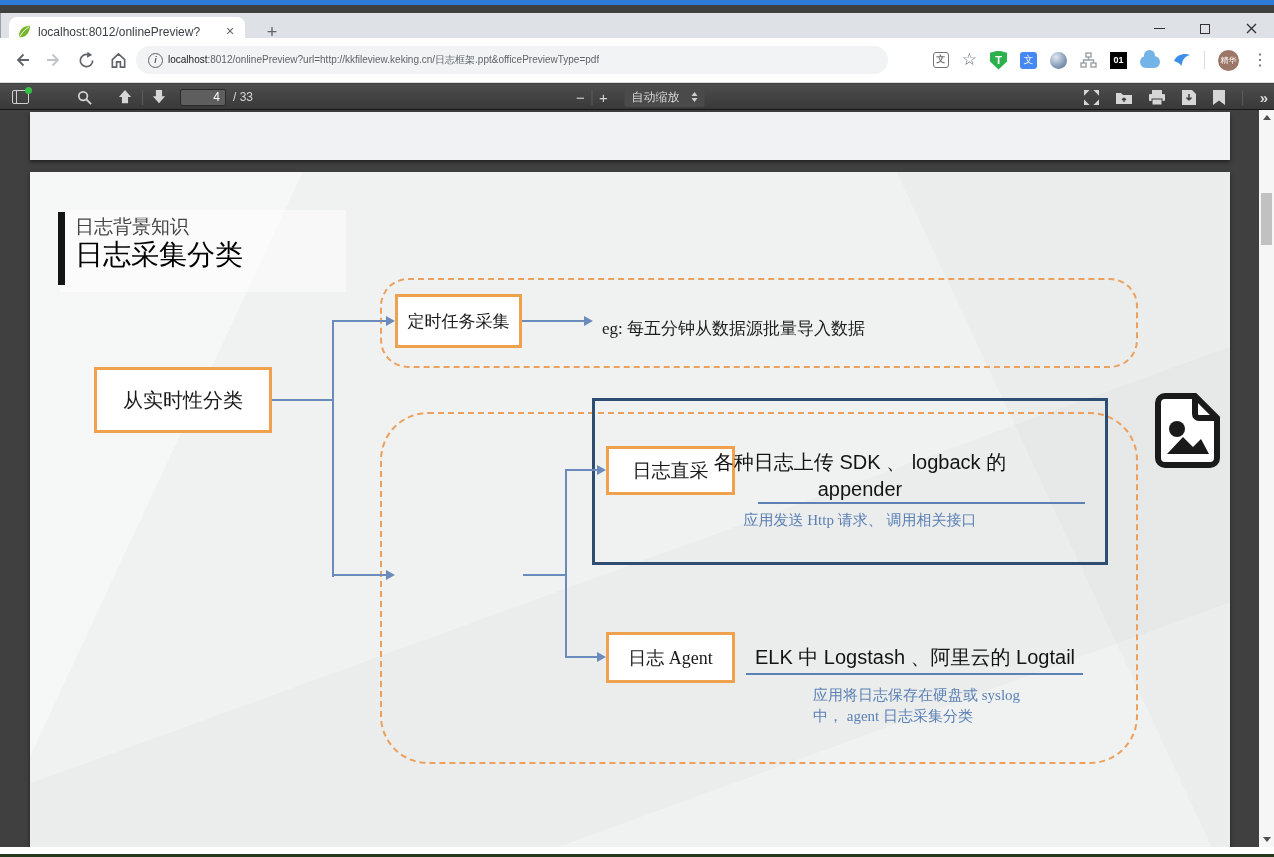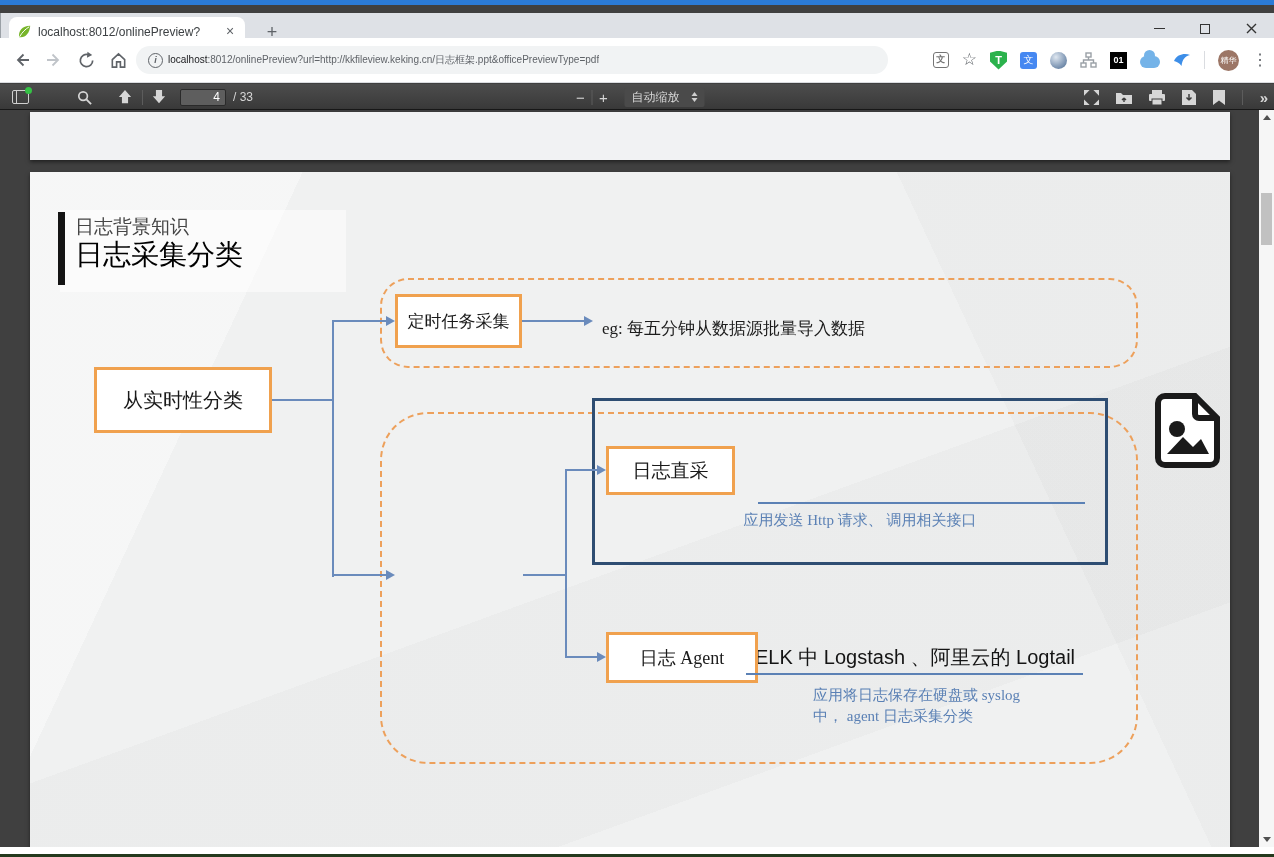--- a/index.html
+++ b/index.html
@@ -100,21 +100,21 @@
   .dash-bottom{left:350px;top:240px;width:758px;height:352px;border-radius:48px;}
   .navy{position:absolute;left:562px;top:226px;width:516px;height:167px;border:3px solid #2E4D72;z-index:2;}
 
   .node{position:absolute;background:#fff;border:3px solid #F0A14E;display:flex;flex-direction:row;
         align-items:center;justify-content:center;text-align:center;color:#1a1a1a;z-index:3;
         font-family:"Liberation Serif","DejaVu Serif",serif;}
   .n-root{left:64px;top:195px;width:178px;height:66px;font-size:20px;}
   .n-sched{left:365px;top:122px;width:127px;height:54px;font-size:17px;line-height:23px;}
   .n-real{left:366px;top:379px;width:127px;height:49px;font-size:19px;}
   .n-direct{left:576px;top:274px;width:129px;height:49px;font-size:19px;}
-  .n-agent{left:576px;top:460px;width:152px;height:51px;font-size:18px;}
+  .n-agent{left:576px;top:460px;width:129px;height:51px;font-size:18px;}
 
   .hl,.vl{position:absolute;background:#6A8BBC;z-index:2;}
   .hl{height:2px;} .vl{width:2px;}
   .ar{position:absolute;width:0;height:0;border-top:5px solid transparent;border-bottom:5px solid transparent;
       border-left:9px solid #6A8BBC;z-index:2;}
 
   .eg-text{position:absolute;left:572px;top:139px;width:440px;height:36px;line-height:36px;
            font-family:"Liberation Serif","DejaVu Serif",serif;font-size:17px;color:#1c1c1c;z-index:2;}
   .sdk-text{position:absolute;left:595px;top:277px;width:470px;text-align:center;font-size:20px;
             line-height:27px;color:#141414;z-index:3;}
@@ -316,20 +316,24 @@
       <span>采集</span>
     </div>
     <div class="node n-direct">
         <span>日志直采</span>
       </div>
     <div class="node n-agent">
         <span>日志 Agent</span>
       </div>
 
     <div class="eg-text">eg: 每五分钟从数据源批量导入数据</div>
+    <div class="sdk-text">
+      <div>各种日志上传 SDK 、 logback 的</div>
+      <div>appender</div>
+    </div>
     <div class="underline u1"></div>
     <div class="http-text">应用发送 Http 请求、 调用相关接口</div>
     <div class="elk-text">ELK 中 Logstash 、阿里云的 Logtail</div>
     <div class="underline u2"></div>
     <div class="syslog-text">
       <div>应用将日志保存在硬盘或 syslog</div>
       <div>中， agent 日志采集分类</div>
     </div>
 
     <div class="imgph">

